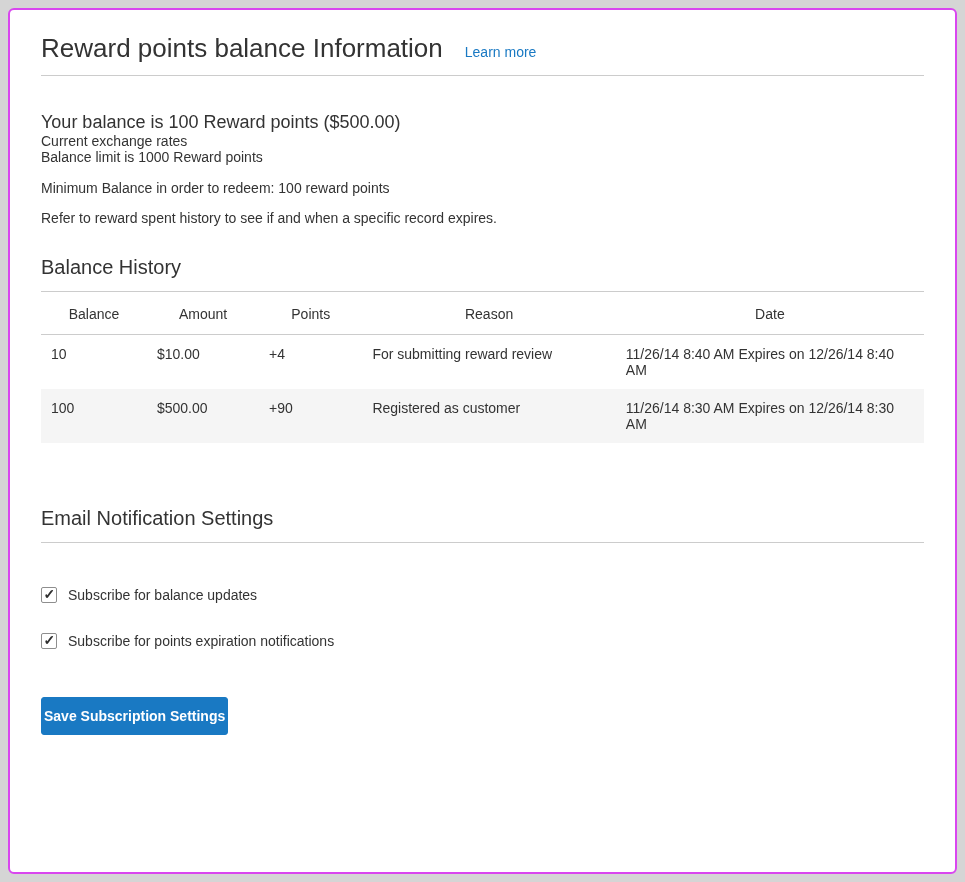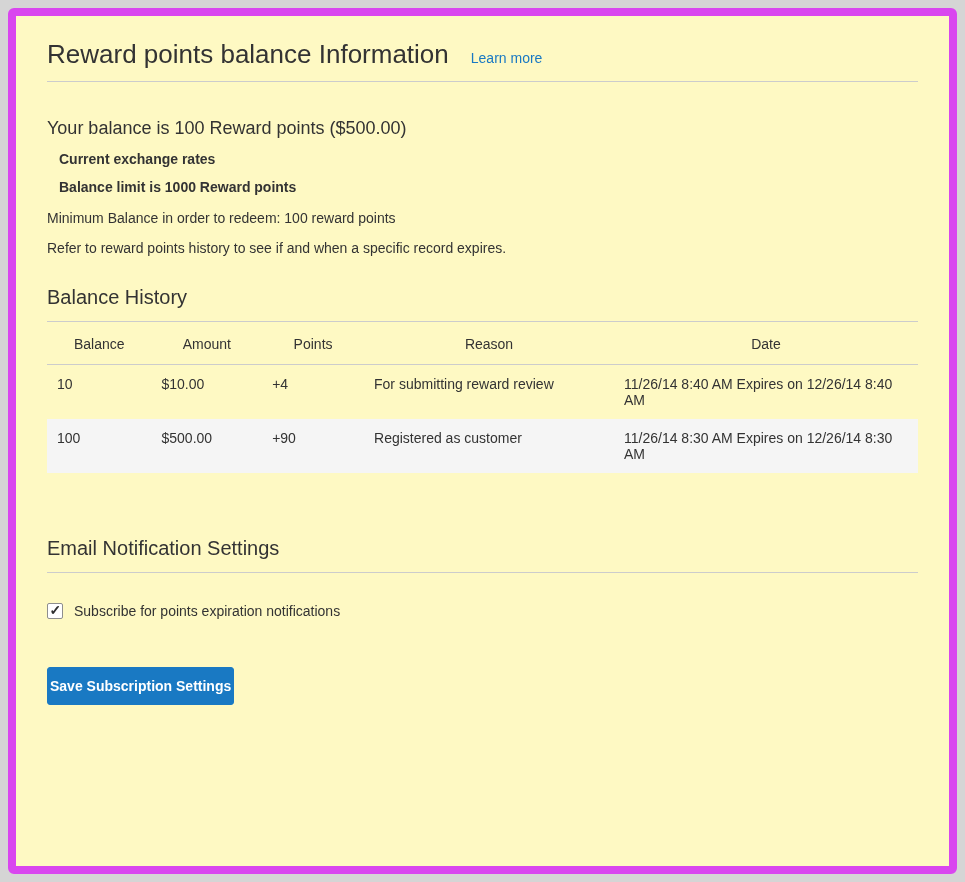--- a/index.html
+++ b/index.html
@@ -11,22 +11,22 @@
     color: #333;
   }
   .viewport {
     width: 965px;
     height: 882px;
     padding: 8px;
   }
   .card {
     width: 100%;
     min-height: 866px;
-    background: #fef9c3;
-    border: 8px solid #d946ef;
+    background: #ffffff;
+    border: 2px solid #d946ef;
     border-radius: 6px;
     padding: 22px 31px 40px 31px;
   }
   .title-row {
     display: flex;
     align-items: baseline;
     gap: 22px;
   }
   h1.page-title {
     font-size: 26px;
@@ -46,22 +46,22 @@
     border-top: 1px solid #cccccc;
     margin: 10px 0 0 0;
   }
   .balance-summary {
     font-size: 18px;
     font-weight: 400;
     margin: 36px 0 0 0;
   }
   p.bold-heading {
     font-size: 14px;
-    font-weight: bold;
-    margin: 12px;
+    font-weight: normal;
+    margin: 0;
   }
   .mt-exchange { margin-top: 40px; }
   .rate-lines {
     font-size: 14px;
     margin: 15px 0 0 0;
     line-height: 1.3;
   }
   .mt-limit { margin-top: 29px; }
   .plain-line {
     font-size: 14px;
@@ -155,21 +155,21 @@
     </div>
     <hr class="divider">
 
     <p class="balance-summary">Your balance is 100 Reward points ($500.00)</p>
 
     <p class="bold-heading mt-exchange">Current exchange rates</p>
 
     <p class="bold-heading mt-limit">Balance limit is 1000 Reward points</p>
     <p class="plain-line">Minimum Balance in order to redeem: 100 reward points</p>
 
-    <p class="plain-line mt-note">Refer to reward points history to see if and when a specific record expires.</p>
+    <p class="plain-line mt-note">Refer to reward spent history to see if and when a specific record expires.</p>
 
     <h2 class="section-title">Balance History</h2>
     <table class="history-table">
       <colgroup>
         <col class="c-balance">
           <col class="c-amount">
           <col class="c-points">
           <col class="c-reason">
           <col class="c-date">
       </colgroup>
@@ -195,20 +195,24 @@
           <td>$500.00</td>
           <td>+90</td>
           <td>Registered as customer</td>
           <td>11/26/14 8:30 AM Expires on 12/26/14 8:30 AM</td>
         </tr>
       </tbody>
     </table>
 
     <h2 class="section-title mt-email">Email Notification Settings</h2>
 
+    <div class="checkbox-row first">
+      <input type="checkbox" class="checkbox" checked="true" style="">
+      <span>Subscribe for balance updates</span>
+    </div>
 
     <div class="checkbox-row">
       <input type="checkbox" class="checkbox" checked="true" style="">
       <span>Subscribe for points expiration notifications</span>
     </div>
 
     <button class="save-button">Save Subscription Settings</button>
 
   </div>
 </div>

